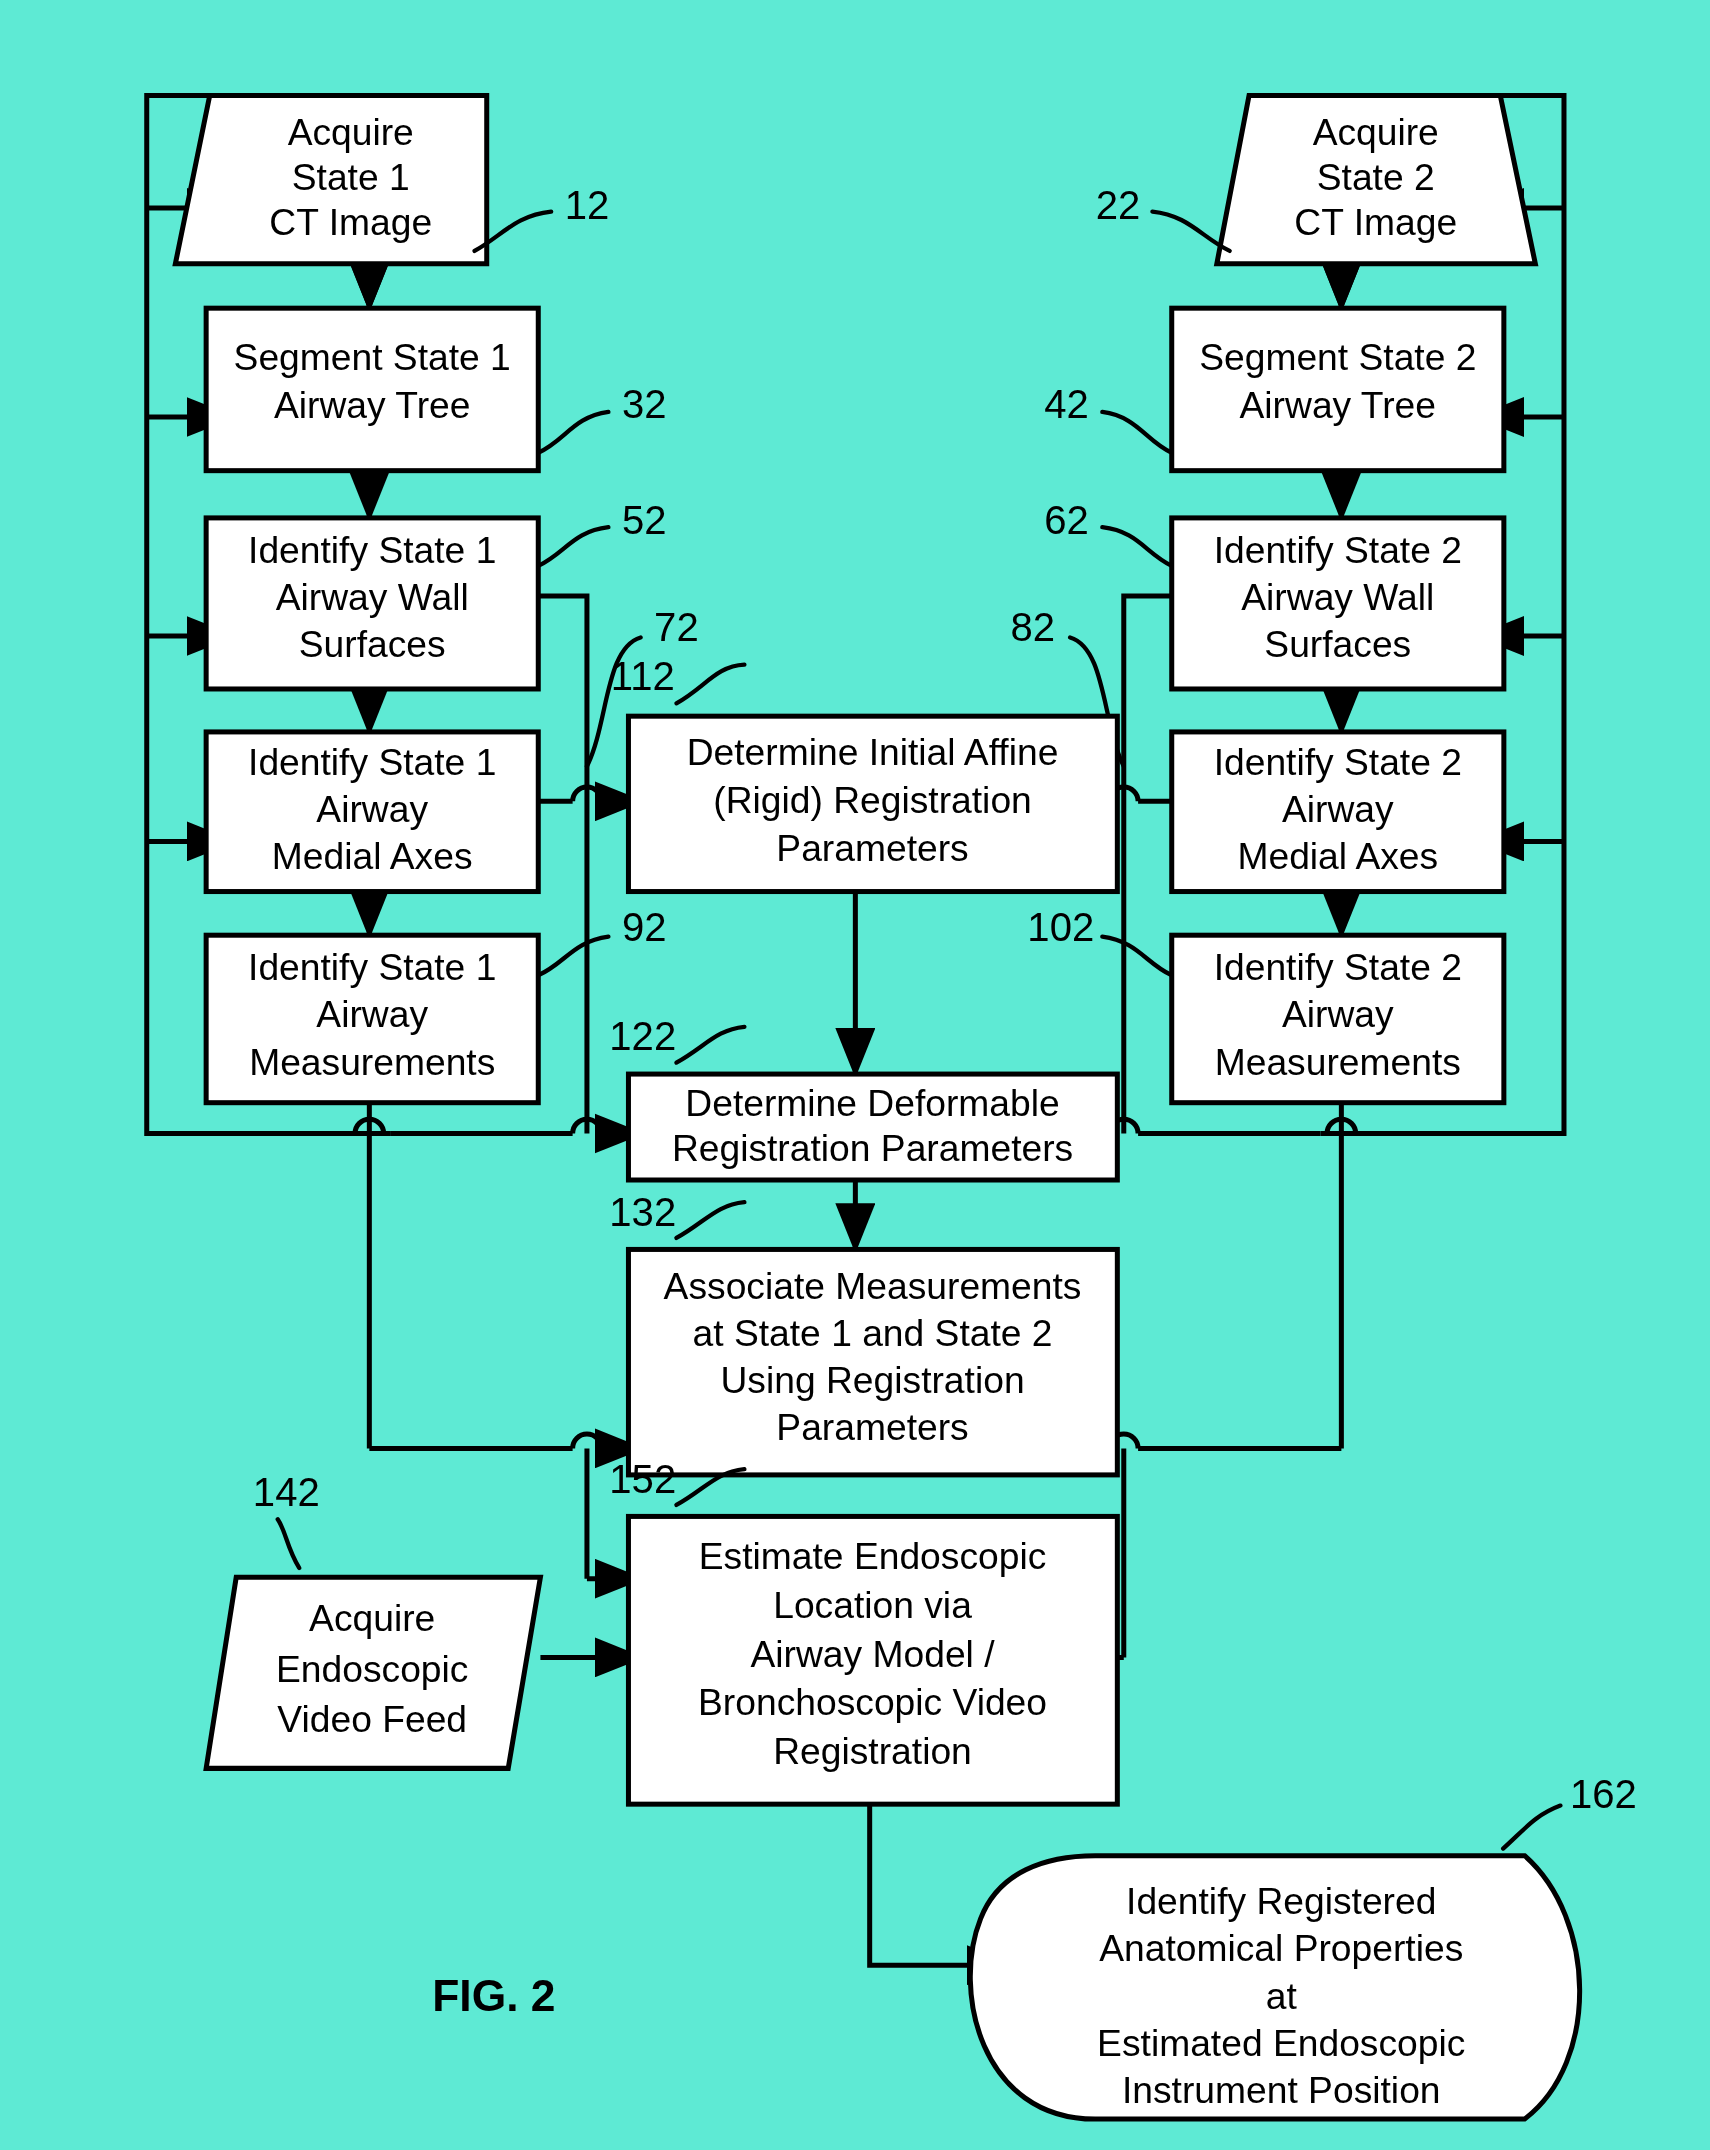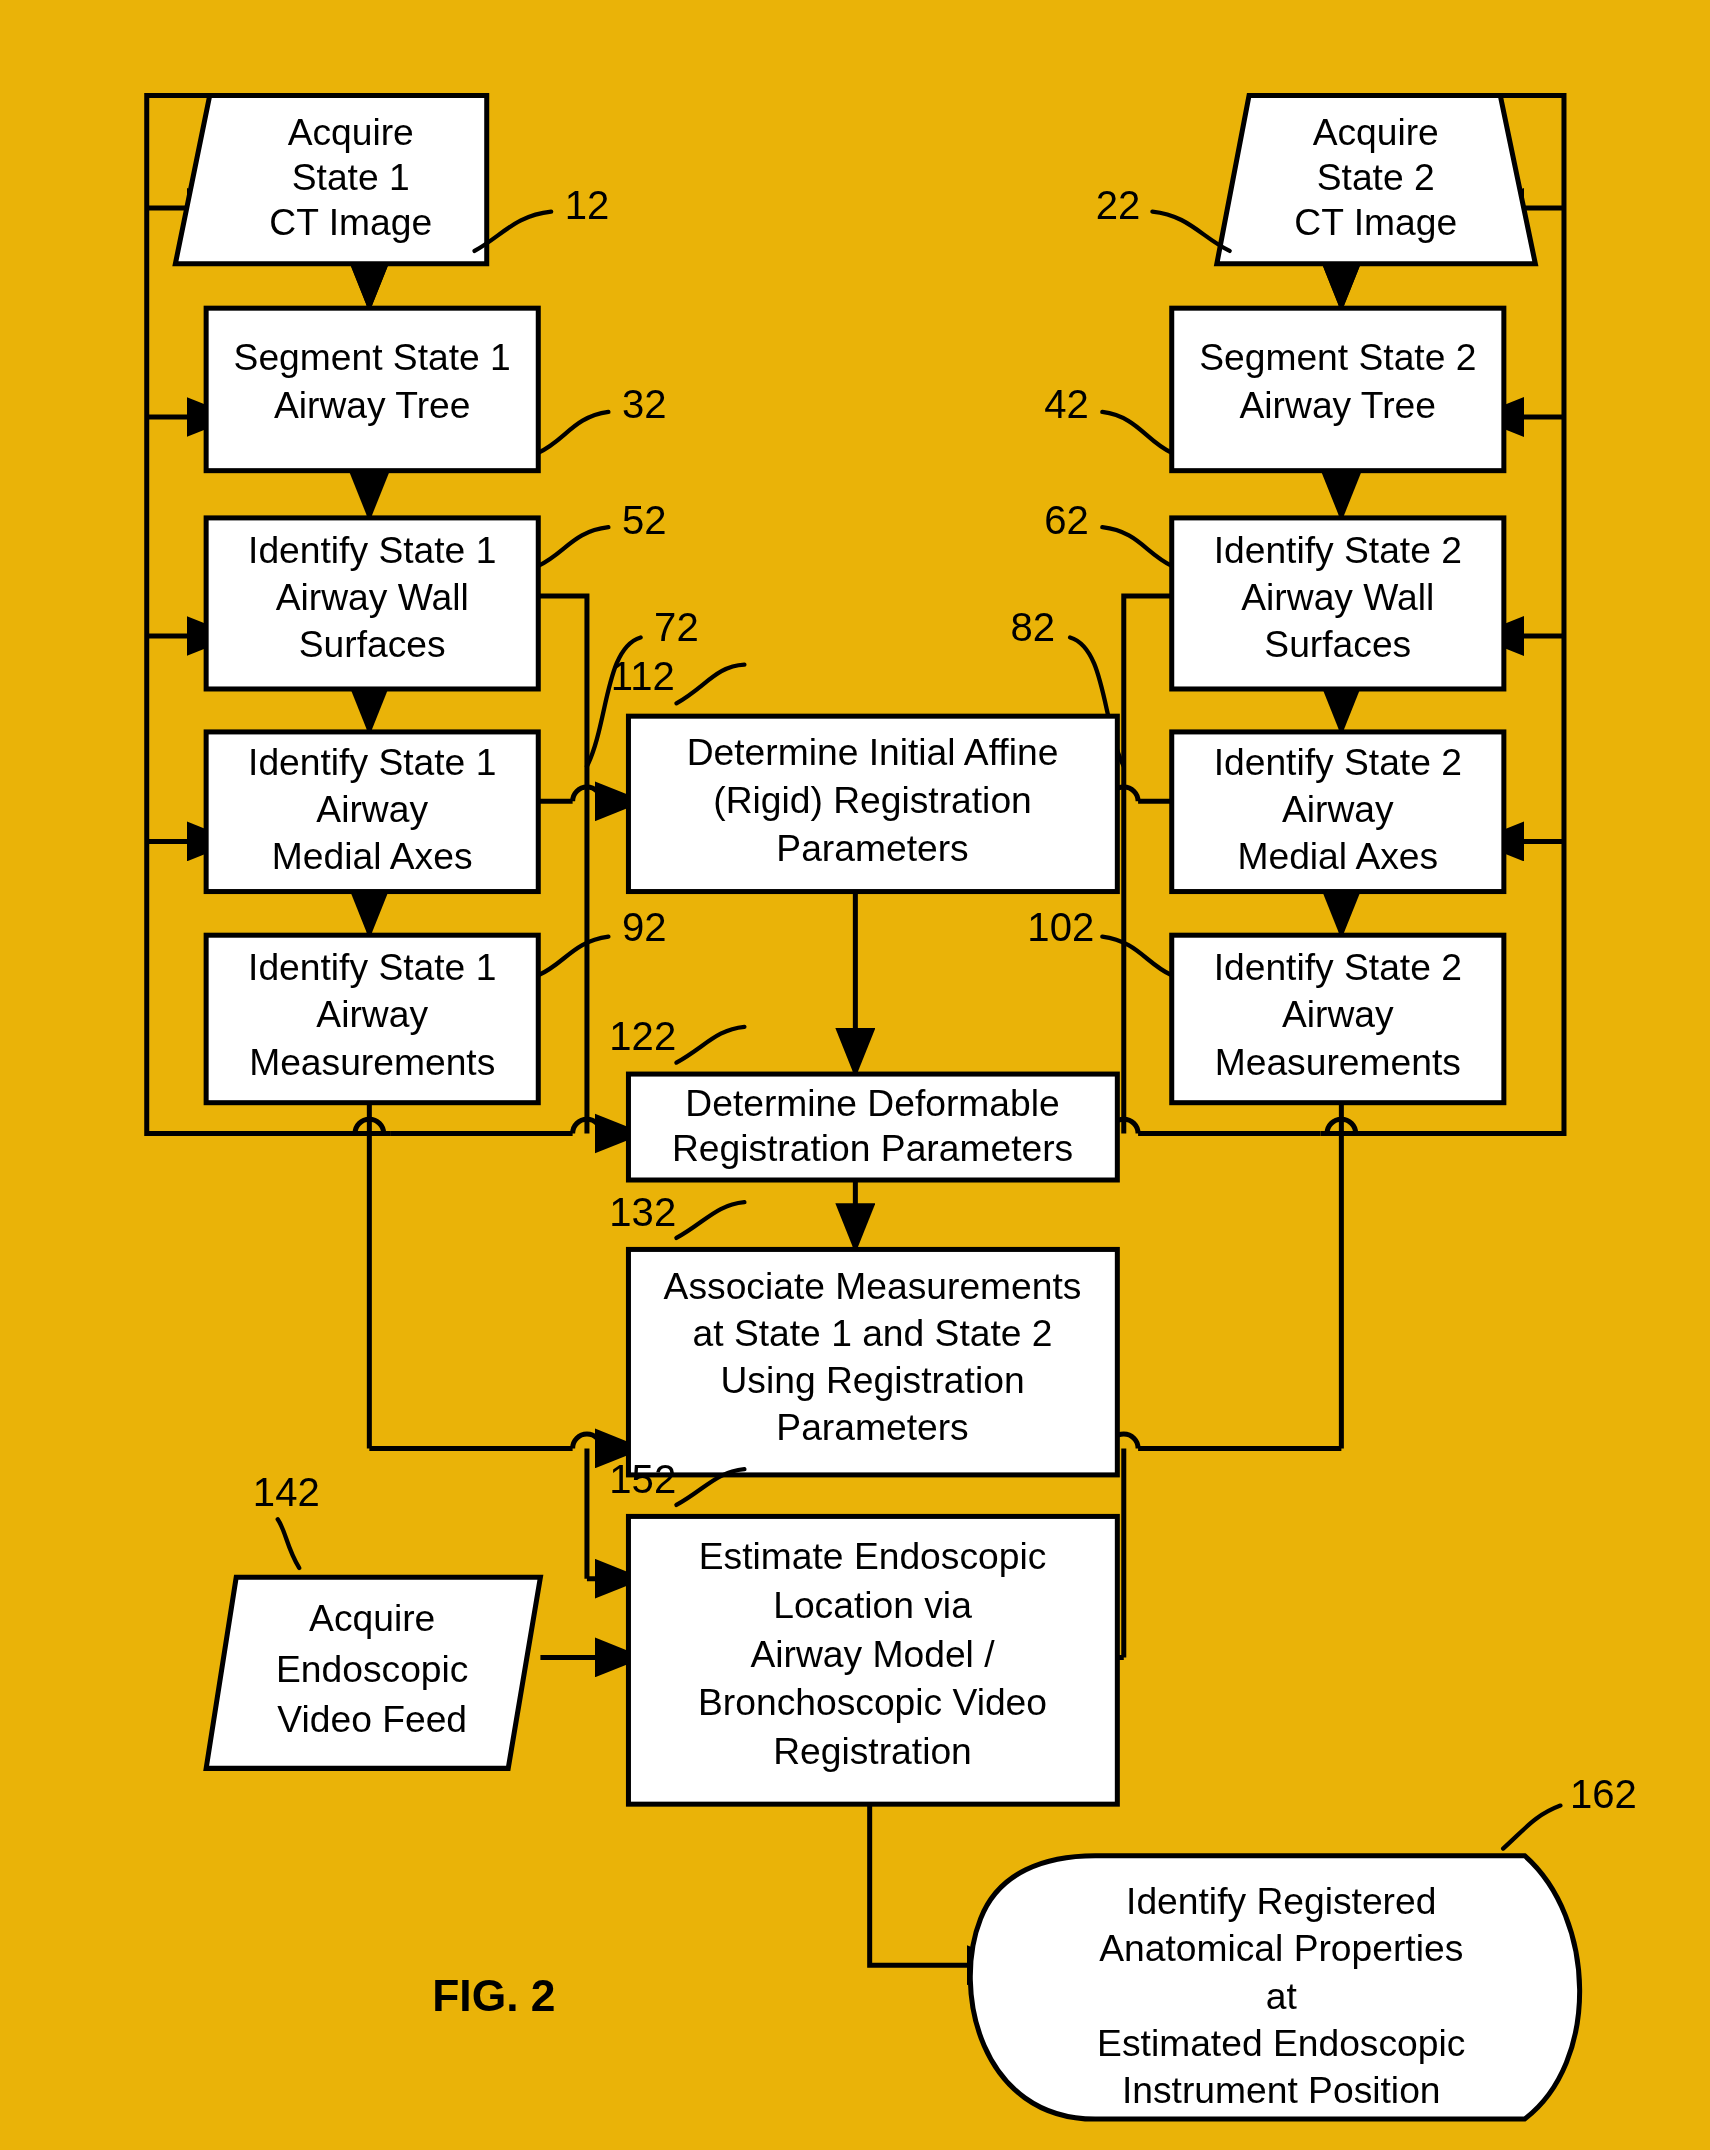--- a/index.html
+++ b/index.html
@@ -7,21 +7,21 @@
     padding: 0;
     background: #ffffff;
   }
   body {
     font-family: "Liberation Sans", sans-serif;
   }
   #figure-root {
     position: relative;
     width: 1710px;
     height: 2151px;
-    background: #eab308;
+    background: #5eead4;
     overflow: hidden;
   }
   svg#flow {
     position: absolute;
     top: 0; left: 0;
     width: 1710px;
     height: 2151px;
     display: block;
   }
   .shape {

